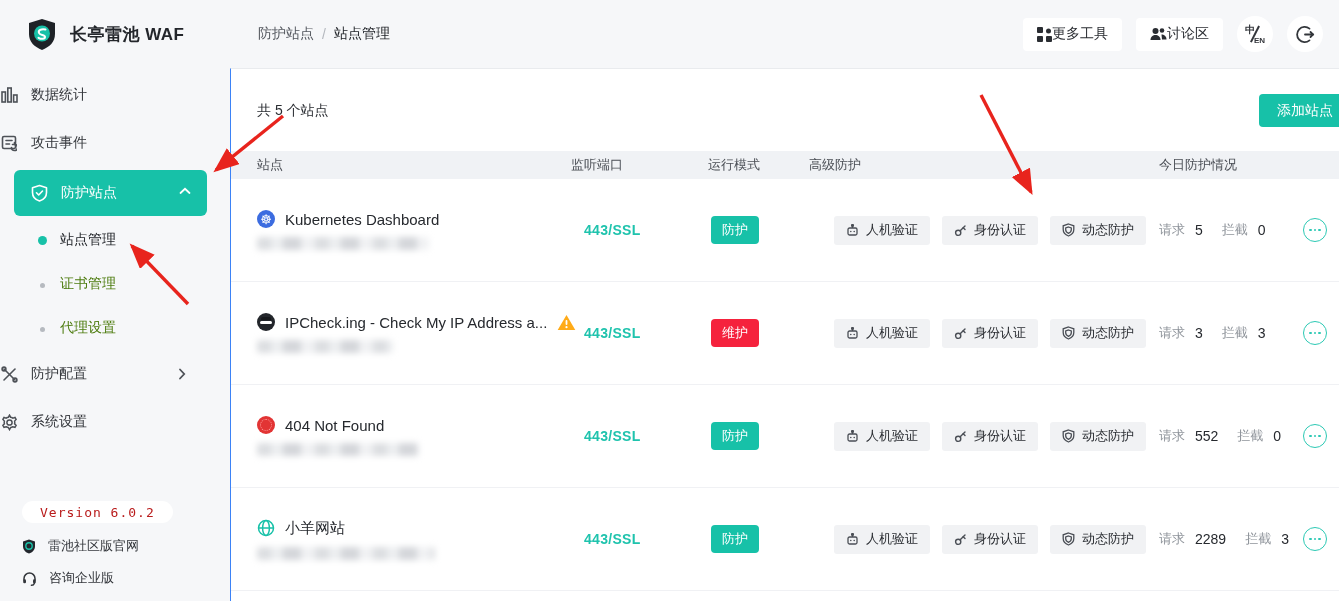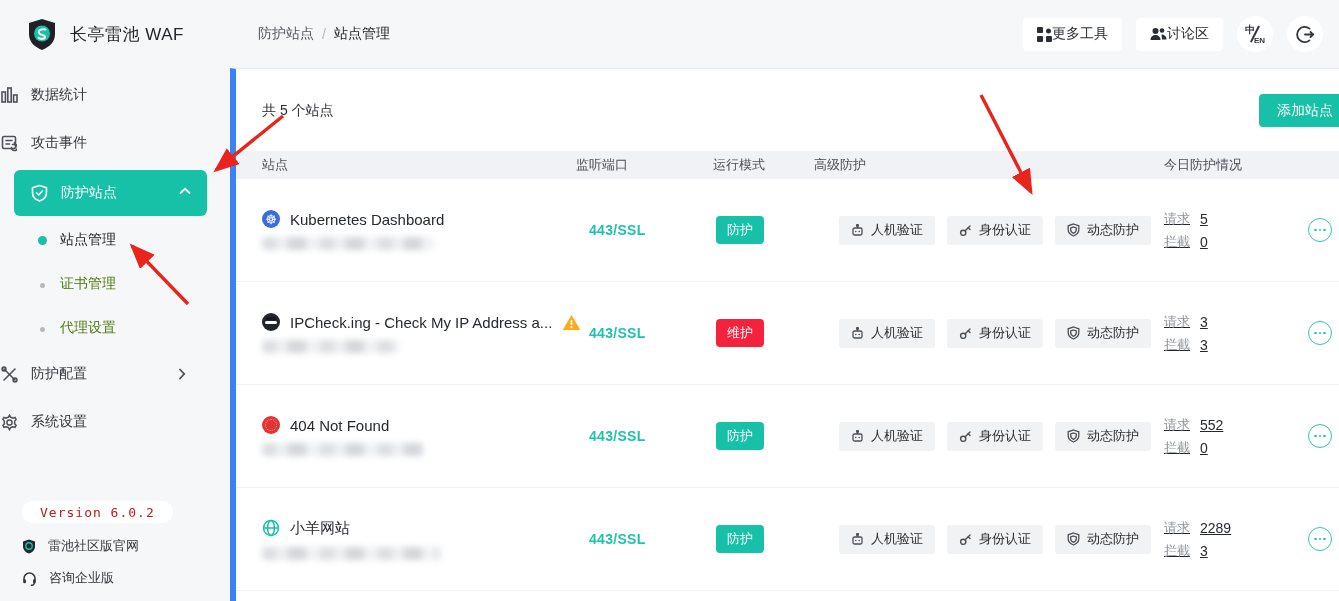--- a/index.html
+++ b/index.html
@@ -5,21 +5,21 @@
   * { margin:0; padding:0; box-sizing:border-box; }
   html,body { width:1339px; height:601px; overflow:hidden; }
   body {
     font-family:"Liberation Sans","DejaVu Sans",sans-serif;
     background:#f6f7f9; color:#23262b; font-size:14px;
     position:relative;
   }
   
   .header { position:absolute; top:0; left:0; right:0; height:68px; display:flex; align-items:center; }
   .logo-wrap { display:flex; align-items:center; padding-left:24px; width:230px; }
-  .logo-title { font-size:17px; font-weight:normal; margin-left:10px; letter-spacing:.5px; }
+  .logo-title { font-size:17px; font-weight:bold; margin-left:10px; letter-spacing:.5px; }
   .breadcrumb { display:flex; align-items:center; gap:8px; font-size:14px; margin-left:28px; }
   .crumb-parent { color:#53575e; }
   .crumb-sep { color:#b4b8be; }
   .crumb-current { color:#23262b; }
   .header-right { margin-left:auto; display:flex; align-items:center; gap:14px; padding-right:16px; }
   .btn-upgrade { background:linear-gradient(90deg,#25d3b2,#2f8ef5); padding:1.5px; border-radius:5px; cursor:pointer; }
   .btn-upgrade-inner { background:#fff; border-radius:4px; height:30px; display:flex; align-items:center; gap:8px; padding:0 14px; }
   .up-ico { width:17px; height:17px; border-radius:50%; background:linear-gradient(135deg,#1ed0b5,#15b7a8); display:flex; align-items:center; justify-content:center; }
   .btn-upgrade-label { font-size:14px; font-weight:bold; background:linear-gradient(90deg,#17c1a8,#2f8ef5); -webkit-background-clip:text; background-clip:text; color:transparent; }
   .hbtn { background:#fff; border-radius:4px; height:33px; display:flex; align-items:center; gap:0; padding:0 14px; font-size:14px; color:#2a2d32; cursor:pointer; }
@@ -38,21 +38,21 @@
   .chev-up { position:absolute; right:16px; top:17px; }
   .chev-right { margin-left:auto; margin-right:44px; color:#4e5258; }
   .sub-item { height:44px; display:flex; align-items:center; padding-left:38px; font-size:14px; color:#4d7c0f; cursor:pointer; }
   .sub-dot { width:9px; height:9px; border-radius:50%; background:#17c1a8; margin-right:13px; }
   .sub-dot-sm { width:5px; height:5px; border-radius:50%; background:#b6bac0; margin:2px 15px 0 2px; }
   .sub-item-active { color:#23262b; }
   .sidebar-footer { position:absolute; left:22px; bottom:14px; }
   .version-pill { background:#fff; border-radius:12px; height:22px; display:flex; align-items:center; padding:0 18px; font-family:"DejaVu Sans Mono",monospace; font-size:13px; font-weight:normal; letter-spacing:1px; color:#b91c1c; width:max-content; }
   .foot-link { display:flex; align-items:center; gap:12px; margin-top:14px; font-size:13px; color:#33363b; cursor:pointer; }
   
-  .main { position:absolute; top:68px; left:230px; right:0; bottom:0; background:#fff; border-top:1px solid #e9ebee; border-left:6px solid #3b82f6; }
+  .main { position:absolute; top:68px; left:230px; right:0; bottom:0; background:#fff; border-top:1px solid #e9ebee; border-left:1px solid #3b82f6; }
   .count-row { margin-top:25px; padding-left:26px; font-size:14px; color:#2a2d32; position:relative; height:33px; display:flex; align-items:center; }
   .btn-add { position:absolute; right:-14px; top:0; height:33px; background:#17c1a8; color:#fff; border:none; border-radius:4px; font-size:14px; padding:0 20px 0 18px; cursor:pointer; font-family:inherit; }
   .thead, .trow { display:grid; grid-template-columns:314px 137px 101px 350px 144px 37px; padding-left:26px; align-items:center; }
   .thead { margin-top:24px; height:28px; background:#f0f2f5; font-size:13px; color:#4a4e55; }
   .trow { height:103px; border-bottom:1px solid #f0f1f4; }
   .site-cell { display:flex; flex-direction:column; gap:9px; }
   .site-line { display:flex; align-items:center; gap:10px; }
   .site-name { font-size:15px; color:#26292e; white-space:nowrap; }
   .favicon { width:18px; height:18px; border-radius:50%; display:flex; align-items:center; justify-content:center; flex:none; }
   .fav-k8s { background:#3c6ce0; color:#fff; font-size:13px; line-height:1; }
@@ -63,21 +63,21 @@
   .fav-404::after { content:""; position:absolute; inset:3px; border:1.5px dotted #ff9d9d; border-radius:50%; }
   .blur-domain { height:13px; border-radius:3px; filter:blur(3px); background:repeating-linear-gradient(90deg,#dcdee1 0 14px,#eceef0 14px 26px,#d4d6da 26px 44px,#f0f1f3 44px 58px); }
   .w1{width:172px;} .w2{width:136px;} .w3{width:162px;} .w4{width:178px;}
   .warn-ico { flex:none; }
   .port-cell { padding-left:13px; font-size:14px; font-weight:bold; color:#1fc3ad; letter-spacing:.3px; }
   .badge { display:inline-flex; align-items:center; justify-content:center; height:28px; padding:0 11px; border-radius:4px; color:#fff; font-size:13px; margin-left:3px; cursor:default; }
   .badge-protect { background:#17c1a8; }
   .badge-maintain { background:#f5223d; }
   .adv-cell { display:flex; gap:12px;padding-left:25px; }
   .chip { display:flex; align-items:center; gap:7px; height:29px; padding:0 12px; background:#f1f2f4; border-radius:3px; font-size:13px; color:#2a2d32; cursor:pointer; white-space:nowrap; }
-  .stats-cell { display:flex; flex-direction:column; gap:5px; font-size:13px;text-decoration:underline; }
+  .stats-cell { display:flex; flex-direction:row; gap:19px; font-size:13px; }
   .stat-line { display:flex; align-items:center; gap:10px; }
   .stat-label { color:#8f949b; }
   .stat-value { color:#26292e; font-size:14px; }
   .ellipsis-btn { width:24px; height:24px; border:1.5px solid #2cc9b4; border-radius:50%; display:flex; align-items:center; justify-content:center; gap:2px; cursor:pointer; background:#fff; }
   .ellipsis-btn i { width:2.5px; height:2.5px; border-radius:50%; background:#2cc9b4; }
   
   .overlay { position:absolute; inset:0; pointer-events:none; z-index:50; }
   svg { display:block; }
 </style>
 </head>

